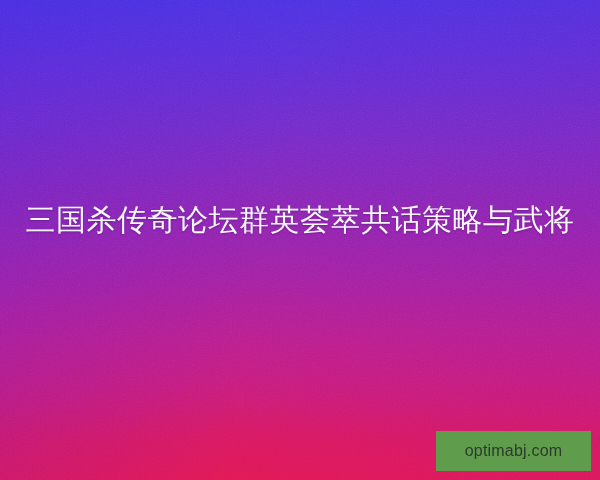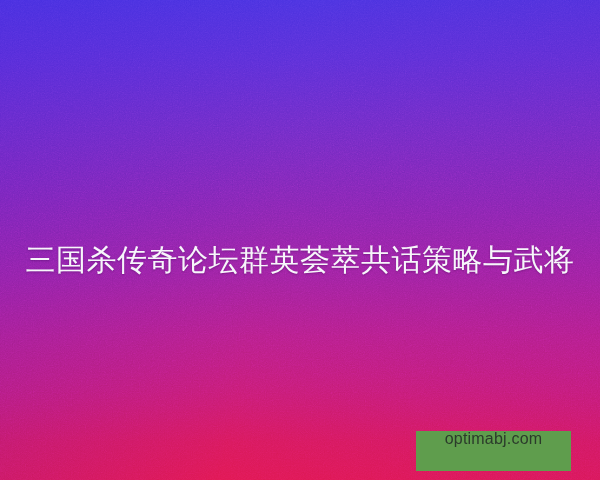--- a/index.html
+++ b/index.html
@@ -49,42 +49,41 @@
   }
 
   #title-block {
     position: absolute;
     left: 0;
     right: 0;
     top: 198px;
     text-align: center;
     padding: 0 18px;
     box-sizing: border-box;
-    margin-top: 40px;
   }
 
   .title-line {
     color: #f7f6fb;
     font-size: 30px;
     line-height: 43px;
     font-weight: 400;
     letter-spacing: 0.5px;
     white-space: nowrap;
     text-shadow: 0 1px 2px rgba(40,0,60,0.30);
   }
 
   #watermark {
     position: absolute;
-    left: 416px;
+    left: 436px;
     top: 431px;
     width: 155px;
     height: 40px;
     background: #5f9d4d;
     display: flex;
-    align-items: flex-start;
+    align-items: center;
     justify-content: center;
     box-sizing: border-box;
   }
 
   #watermark .wm-text {
     color: #2b3b2b;
     font-size: 16px;
     letter-spacing: 0.2px;
     line-height: 1;
   }

